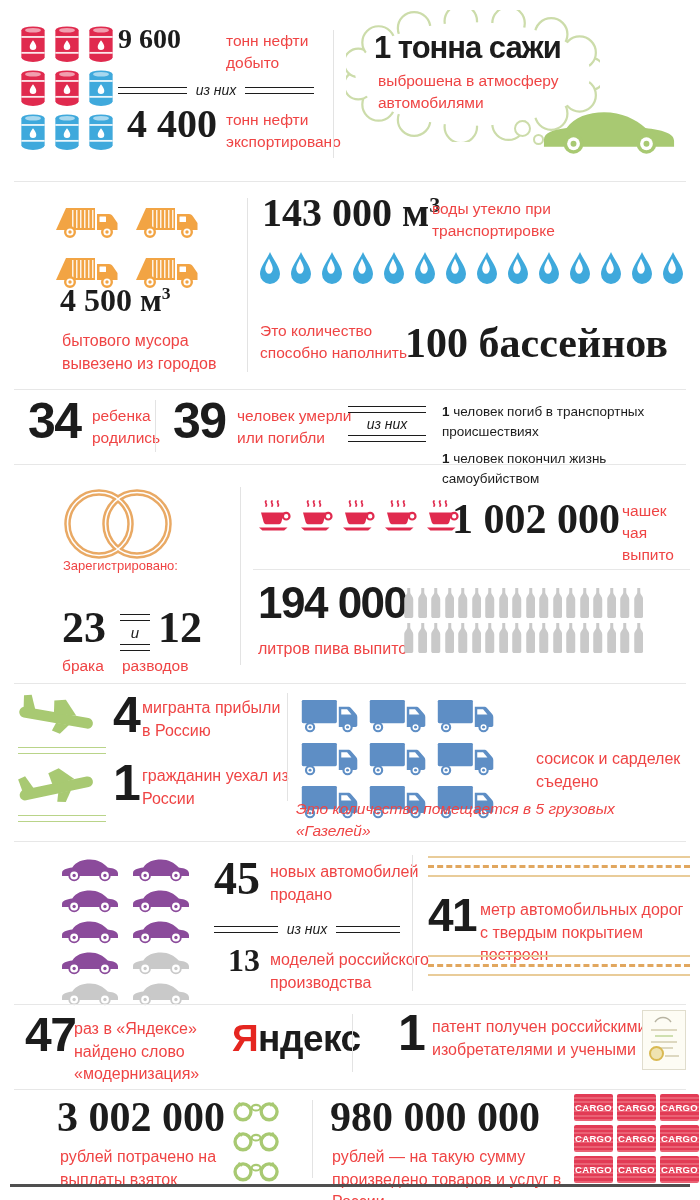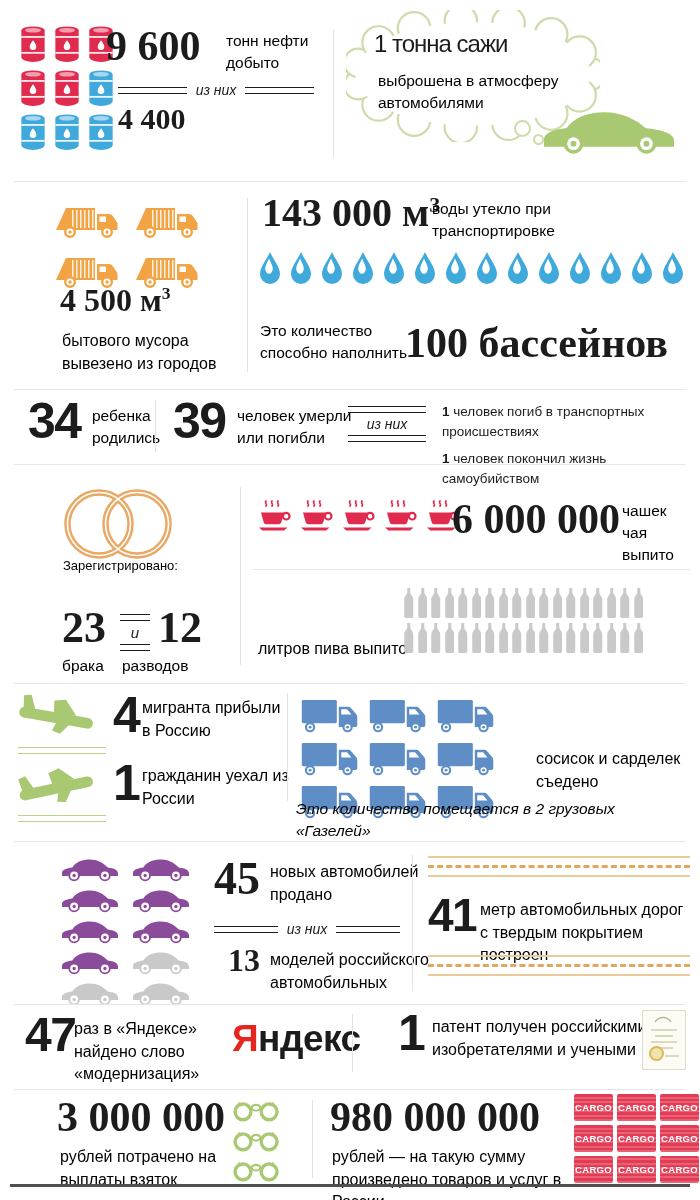--- a/index.html
+++ b/index.html
@@ -2,21 +2,21 @@
 <html lang="ru"><head>
 <meta charset="utf-8">
 <style>
   html,body{margin:0;padding:0;background:#fff}
   body{font-family:"Liberation Sans",sans-serif;color:#1c1c1c}
   .page{position:relative;width:700px;height:1200px;background:#fff;overflow:hidden}
   .abs{position:absolute}
   .nserif{font-family:"Liberation Serif",serif;font-weight:700;line-height:1;white-space:nowrap}
   .nserif sup{font-size:.55em}
   .nsans{font-weight:700;letter-spacing:-1.5px;line-height:.95;white-space:nowrap}
-  .lbl{font-size:15.5px;line-height:1.42;color:#000000}
+  .lbl{font-size:15.5px;line-height:1.42;color:#ef4444}
   .sm{font-size:13.5px;line-height:1.5}
   .it{font-style:italic}
   .hdiv{position:absolute;left:14px;right:14px;height:1px;background:#e7e7e7}
   .vdiv{position:absolute;width:1px;background:#e3e3e3}
   .darkbar{position:absolute;left:10px;right:10px;height:3px;background:#4f4f4f}
   
   .red{color:#e02a4e}.blue{color:#3fa9dc}.orange{color:#f2a444}
   .green{color:#a8c972}.bluet{color:#5e8ec5}.purple{color:#8b4b9b}.gray{color:#c9c9c9}
   
   .ofthem{display:flex;align-items:center;gap:9px}
@@ -33,21 +33,21 @@
   .grid-vans{display:grid;grid-template-columns:repeat(3,64px);gap:6px 4px}
   .grid-cars{display:grid;grid-template-columns:repeat(2,64px);gap:3px 7px}
   .col-cuffs{display:flex;flex-direction:column;gap:2px}
   .grid-stamps{display:grid;grid-template-columns:repeat(3,39px);gap:4px}
   .stamp{width:39px;height:27px;border-radius:2px;display:flex;align-items:center;justify-content:center;
          background:repeating-linear-gradient(180deg,#e23b55 0 2.5px,#ea6174 2.5px 4.5px)}
   .stamp span{color:#fff;font-weight:700;font-size:9.5px;letter-spacing:.3px}
   .runway{height:5px;border-top:1.5px solid #b9d489;border-bottom:1.5px solid #b9d489}
   .road-solid{height:2px;background:#e9cc99}
   .road-dash{margin:7px 0 7px 0;border-top:3px dashed #e1a75f}
-  .cloud-title{font-weight:400;font-size:24px;letter-spacing:-1px;white-space:nowrap}
+  .cloud-title{font-weight:700;font-size:31px;letter-spacing:-1px;white-space:nowrap}
   .patent{width:42px;height:58px;background:#fdfcf4;border:1px solid #e0ddcd;position:relative}
   .patent .pl{position:absolute;left:8px;right:8px;height:2px;background:#ddd8c0}
   .patent .pseal{position:absolute;left:6px;bottom:8px;width:11px;height:11px;border-radius:50%;
                  border:2px solid #d9b952;background:#efe3b0}
   .trail{position:absolute;border-radius:50%;background:#fff;border:2px solid #ccdcaa}
   .ylogo{font-weight:700;font-size:37px;letter-spacing:-.5px;white-space:nowrap}
 </style>
 </head>
 <body>
 
@@ -138,28 +138,29 @@
       <svg viewBox="0 0 24 34" width="26" height="36">
         <path d="M1 4 v25.5 a11 4.5 0 0 0 22 0 V4 Z" fill="currentColor"></path>
         <ellipse cx="12" cy="4" rx="11" ry="3.5" fill="currentColor"></ellipse>
         <ellipse cx="12" cy="4" rx="7.5" ry="2.2" fill="#fff" opacity=".55"></ellipse>
         <rect x="1" y="9.5" width="22" height="1.7" fill="#fff" opacity=".9"></rect>
         <rect x="1" y="24.5" width="22" height="1.7" fill="#fff" opacity=".9"></rect>
         <path d="M12 13.5 c-2.1 3 -3.1 4.5 -3.1 6 a3.1 3.1 0 0 0 6.2 0 c0 -1.5 -1 -3 -3.1 -6 Z" fill="#fff"></path>
       </svg>
     </span>
     </div>
-  <div class="abs nserif" style="left:106px;top:25px;font-size:42px">9 600</div>
+  <div class="abs nserif" style="left:118px;top:25px;font-size:28px">9 600</div>
   <div class="abs lbl" style="left:226px;top:30px;width:105px">тонн нефти добыто</div>
   <div class="abs ofthem" style="left:118px;top:82px;width:196px">
     <span class="dline"></span>
     <span class="txt">из них</span>
     <span class="dline"></span>
   </div>
-  <div class="abs nserif" style="left:118px;top:104px;font-size:30px">4 400</div>
+  <div class="abs nserif" style="left:127px;top:104px;font-size:40px">4 400</div>
+  <div class="abs lbl" style="left:226px;top:109px;width:130px">тонн нефти экспортировано</div>
   <div class="vdiv" style="left:333px;top:30px;height:128px"></div>
 
   <div class="abs" style="left:346px;top:10px;width:254px;height:132px">
     <svg viewBox="0 0 250 130" width="254" height="132">
       <g fill="#fff" stroke="#ccdcaa" stroke-width="2.2">
         <circle cx="240" cy="63" r="16"></circle>
           <circle cx="230" cy="84" r="16"></circle>
           <circle cx="202" cy="102" r="16"></circle>
         <circle cx="160" cy="112" r="16"></circle>
           <circle cx="113" cy="115" r="16"></circle>
@@ -476,23 +477,24 @@
           <path d="M8 2 c-2.2 1.8 2.2 3 0 5.2"></path>
             <path d="M14 2 c-2.2 1.8 2.2 3 0 5.2"></path>
             <path d="M20 2 c-2.2 1.8 2.2 3 0 5.2"></path>
         </g>
         <path d="M3 13.5 h23 l-2.6 9.4 c-.4 1.6 -1.6 2.4 -3.2 2.4 h-11.4 c-1.6 0 -2.8 -.8 -3.2 -2.4 Z" fill="currentColor"></path>
         <circle cx="28.2" cy="17.2" r="3.3" fill="none" stroke="currentColor" stroke-width="2.2"></circle>
         <path d="M1 28.5 h28.5 l-3.4 3 H4.4 Z" fill="currentColor"></path>
       </svg>
     </span>
     </div>
-  <div class="abs nserif" style="left:452px;top:498px;font-size:42px">6 000 000</div>
+  <div class="abs nserif" style="left:452px;top:498px;font-size:42px">1 002 000</div>
   <div class="abs lbl" style="left:622px;top:500px;width:72px">чашек чая выпито</div>
   <div class="hdiv" style="top:569px;left:253px;right:10px"></div>
+  <div class="abs nsans" style="left:258px;top:582px;font-size:44px">194 000</div>
   <div class="abs lbl" style="left:258px;top:638px;font-size:16px">литров пива выпито</div>
   <div class="abs wrap-bottles" style="left:404px;top:588px">
       <span class="gray" style="display:block;width:9.5px;height:30px">
       <svg viewBox="0 0 10 32" width="9.5" height="30">
         <path d="M3.4 0 h3.2 v4.6 c0 2.8 3.2 4.2 3.2 7.6 V30 c0 1.1 -.9 2 -2 2 H2.2 c-1.1 0 -2 -.9 -2 -2 V12.2 c0 -3.4 3.2 -4.8 3.2 -7.6 Z" fill="currentColor"></path>
       </svg>
     </span>
       <span class="gray" style="display:block;width:9.5px;height:30px">
       <svg viewBox="0 0 10 32" width="9.5" height="30">
         <path d="M3.4 0 h3.2 v4.6 c0 2.8 3.2 4.2 3.2 7.6 V30 c0 1.1 -.9 2 -2 2 H2.2 c-1.1 0 -2 -.9 -2 -2 V12.2 c0 -3.4 3.2 -4.8 3.2 -7.6 Z" fill="currentColor"></path>
@@ -795,21 +797,21 @@
         <path d="M39 11 h9.5 c1.2 0 2.3 .5 3 1.4 l5.5 6.4 c.6 .8 1 1.8 1 2.8 V30 c0 1 -.8 1.8 -1.8 1.8 H39 Z" fill="currentColor"></path>
         <path d="M41.5 13.5 h6 l4.5 5.5 h-10.5 Z" fill="#fff"></path>
         <circle cx="9.5" cy="32" r="4.2" fill="#fff" stroke="currentColor" stroke-width="2.2"></circle>
           <circle cx="9.5" cy="32" r="1.5" fill="currentColor"></circle>
         <circle cx="48" cy="32" r="4.2" fill="#fff" stroke="currentColor" stroke-width="2.2"></circle>
           <circle cx="48" cy="32" r="1.5" fill="currentColor"></circle>
       </svg>
     </span>
     </div>
   <div class="abs lbl" style="left:536px;top:748px;width:175px;font-size:16px">сосисок и сарделек съедено</div>
-  <div class="abs lbl it" style="left:296px;top:798px;width:340px">Это количество помещается в 2 грузовых «Газелей»</div>
+  <div class="abs lbl it" style="left:296px;top:798px;width:340px">Это количество помещается в 5 грузовых «Газелей»</div>
 
   <div class="hdiv" style="top:841px"></div>
 
   <div class="abs grid-cars" style="left:58px;top:854px">
       <span style="display:block;width:64px;height:28px" class="purple">
       <svg viewBox="0 0 64 30" width="64" height="28">
         <path d="M2 20.5 C2 16.5 7 15.5 13 14.5 C17 8.5 24 6 32 6 C40 6 46 9.5 51 14.5 C58 15.5 62 17 62 21 L62 23.5 L2 23.5 Z" fill="currentColor"></path>
         <circle cx="15" cy="23" r="5.2" fill="#fff" stroke="currentColor" stroke-width="2"></circle>
           <circle cx="15" cy="23" r="1.8" fill="currentColor"></circle>
         <circle cx="48" cy="23" r="5.2" fill="#fff" stroke="currentColor" stroke-width="2"></circle>
@@ -899,21 +901,21 @@
     </span>
     </div>
   <div class="abs nserif" style="left:214px;top:856px;font-size:46px">45</div>
   <div class="abs lbl" style="left:270px;top:861px;width:160px;font-size:16px">новых автомобилей продано</div>
   <div class="abs ofthem" style="left:214px;top:921px;width:186px">
     <span class="dline"></span>
     <span class="txt">из них</span>
     <span class="dline"></span>
   </div>
   <div class="abs nserif" style="left:228px;top:944px;font-size:32px">13</div>
-  <div class="abs lbl" style="left:270px;top:949px;width:175px;font-size:16px">моделей российского автомобильных</div>
+  <div class="abs lbl" style="left:270px;top:949px;width:175px;font-size:16px">моделей российского производства</div>
   <div class="vdiv" style="left:412px;top:855px;height:136px"></div>
 
   <div class="abs" style="left:428px;top:856px;width:262px">
     <div class="road-solid"></div>
     <div class="road-dash"></div>
     <div class="road-solid"></div>
   </div>
   <div class="abs nsans" style="left:428px;top:894px;font-size:46px">41</div>
   <div class="abs lbl" style="left:480px;top:899px;width:215px;font-size:16px">метр автомобильных дорог с твердым покрытием построен</div>
   <div class="abs" style="left:428px;top:955px;width:262px">
@@ -939,21 +941,21 @@
     <div class="pl" style="top:18px"></div>
     <div class="pl" style="top:24px;left:12px;right:12px;background:#cfe0b0"></div>
     <div class="pl" style="top:30px"></div>
     <div class="pl" style="top:36px;left:12px;right:12px"></div>
     <div class="pseal"></div>
     <div class="pl" style="bottom:12px;left:22px;right:6px"></div>
   </div>
 
   <div class="hdiv" style="top:1089px"></div>
 
-  <div class="abs nserif" style="left:57px;top:1096px;font-size:42px">3 000 000</div>
+  <div class="abs nserif" style="left:57px;top:1096px;font-size:42px">3 002 000</div>
   <div class="abs lbl" style="left:60px;top:1146px;width:185px;font-size:16px">рублей потрачено на выплаты взяток</div>
   <div class="abs col-cuffs" style="left:228px;top:1096px">
       <span class="green" style="display:block;width:58px;height:28px">
       <svg viewBox="0 0 58 30" width="58" height="28">
         <g fill="none" stroke="currentColor">
           <circle cx="14" cy="17" r="8.5" stroke-width="3.6"></circle>
           <circle cx="42" cy="17" r="8.5" stroke-width="3.6"></circle>
           <ellipse cx="28" cy="12.5" rx="4.6" ry="3" stroke-width="2.2"></ellipse>
           <path d="M9 7.5 l4 3" stroke-width="2.6"></path>
           <path d="M47 7.5 l-4 3" stroke-width="2.6"></path>

